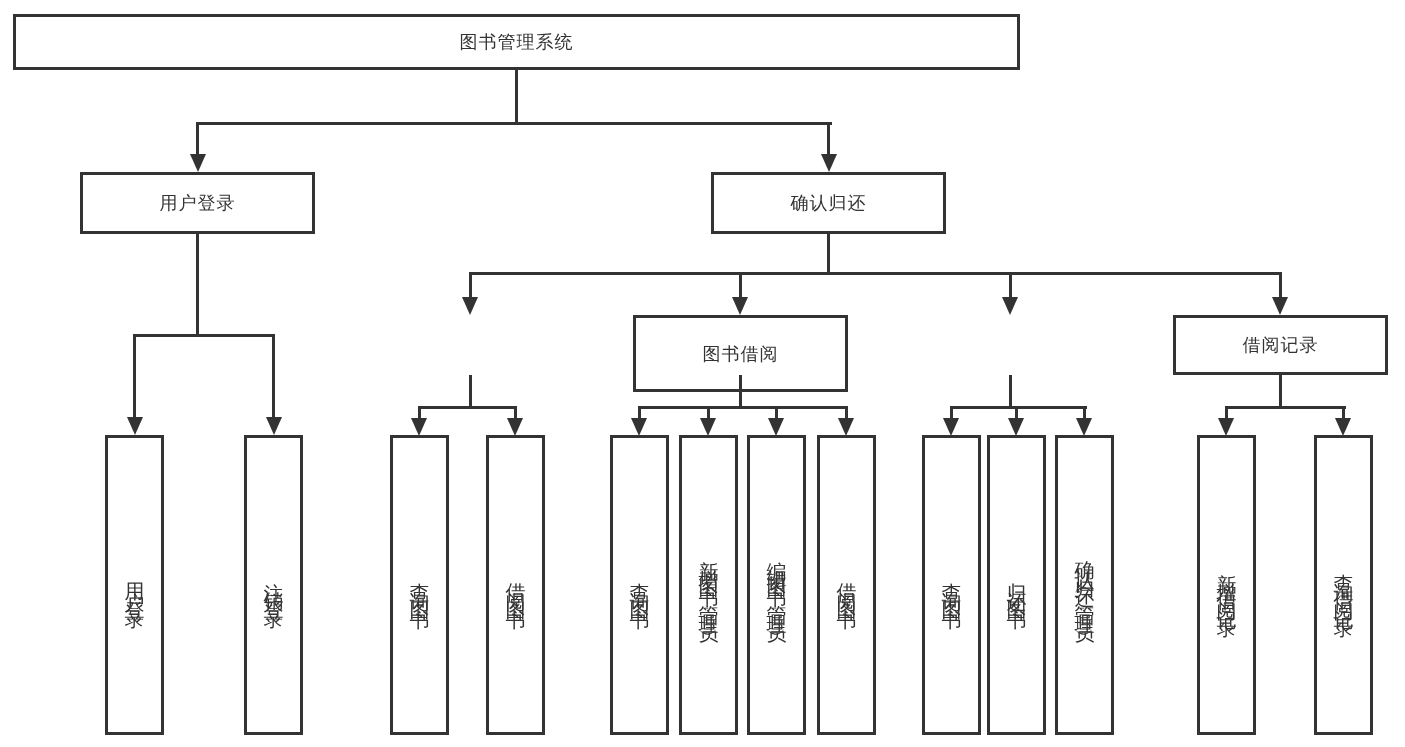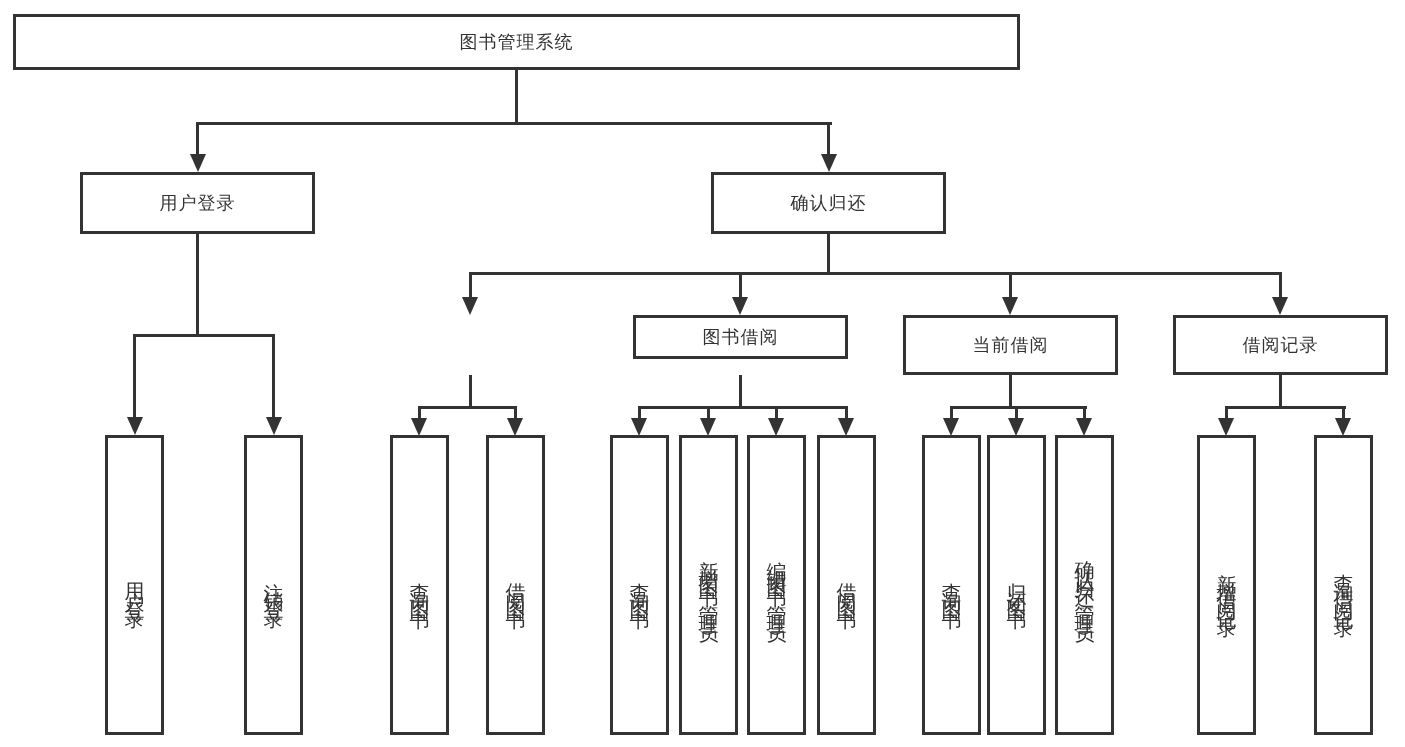--- a/index.html
+++ b/index.html
@@ -86,25 +86,22 @@
   <div class="hline" style="left:469px;top:272px;width:813px;height:3px;"></div>
   <div class="vline" style="left:469px;top:272px;width:3px;height:28px;"></div>
   <div class="vline" style="left:739px;top:272px;width:3px;height:28px;"></div>
   <div class="vline" style="left:1009px;top:272px;width:3px;height:28px;"></div>
   <div class="vline" style="left:1279px;top:272px;width:3px;height:28px;"></div>
   <div class="arrow" style="left:462px;top:297px;"></div>
   <div class="arrow" style="left:732px;top:297px;"></div>
   <div class="arrow" style="left:1002px;top:297px;"></div>
   <div class="arrow" style="left:1272px;top:297px;"></div>
 
-  <div class="box hbox" style="left:633px;top:315px;width:215px;height:44px;">
+  <div class="box hbox" style="left:633px;top:315px;width:215px;height:77px;">
     <span>图书借阅</span>
-  </div>
-  <div class="box hbox" style="left:903px;top:315px;width:215px;height:60px;">
-    <span>当前借阅</span>
   </div>
   <div class="box hbox" style="left:1173px;top:315px;width:215px;height:60px;justify-content:center;">
     <span>借阅记录</span>
   </div>
 
   <div class="vline" style="left:469px;top:375px;width:3px;height:34px;"></div>
   <div class="hline" style="left:418px;top:406px;width:99px;height:3px;"></div>
   <div class="vline" style="left:418px;top:406px;width:3px;height:15px;"></div>
   <div class="vline" style="left:514px;top:406px;width:3px;height:15px;"></div>
   <div class="arrow" style="left:411px;top:418px;"></div>

